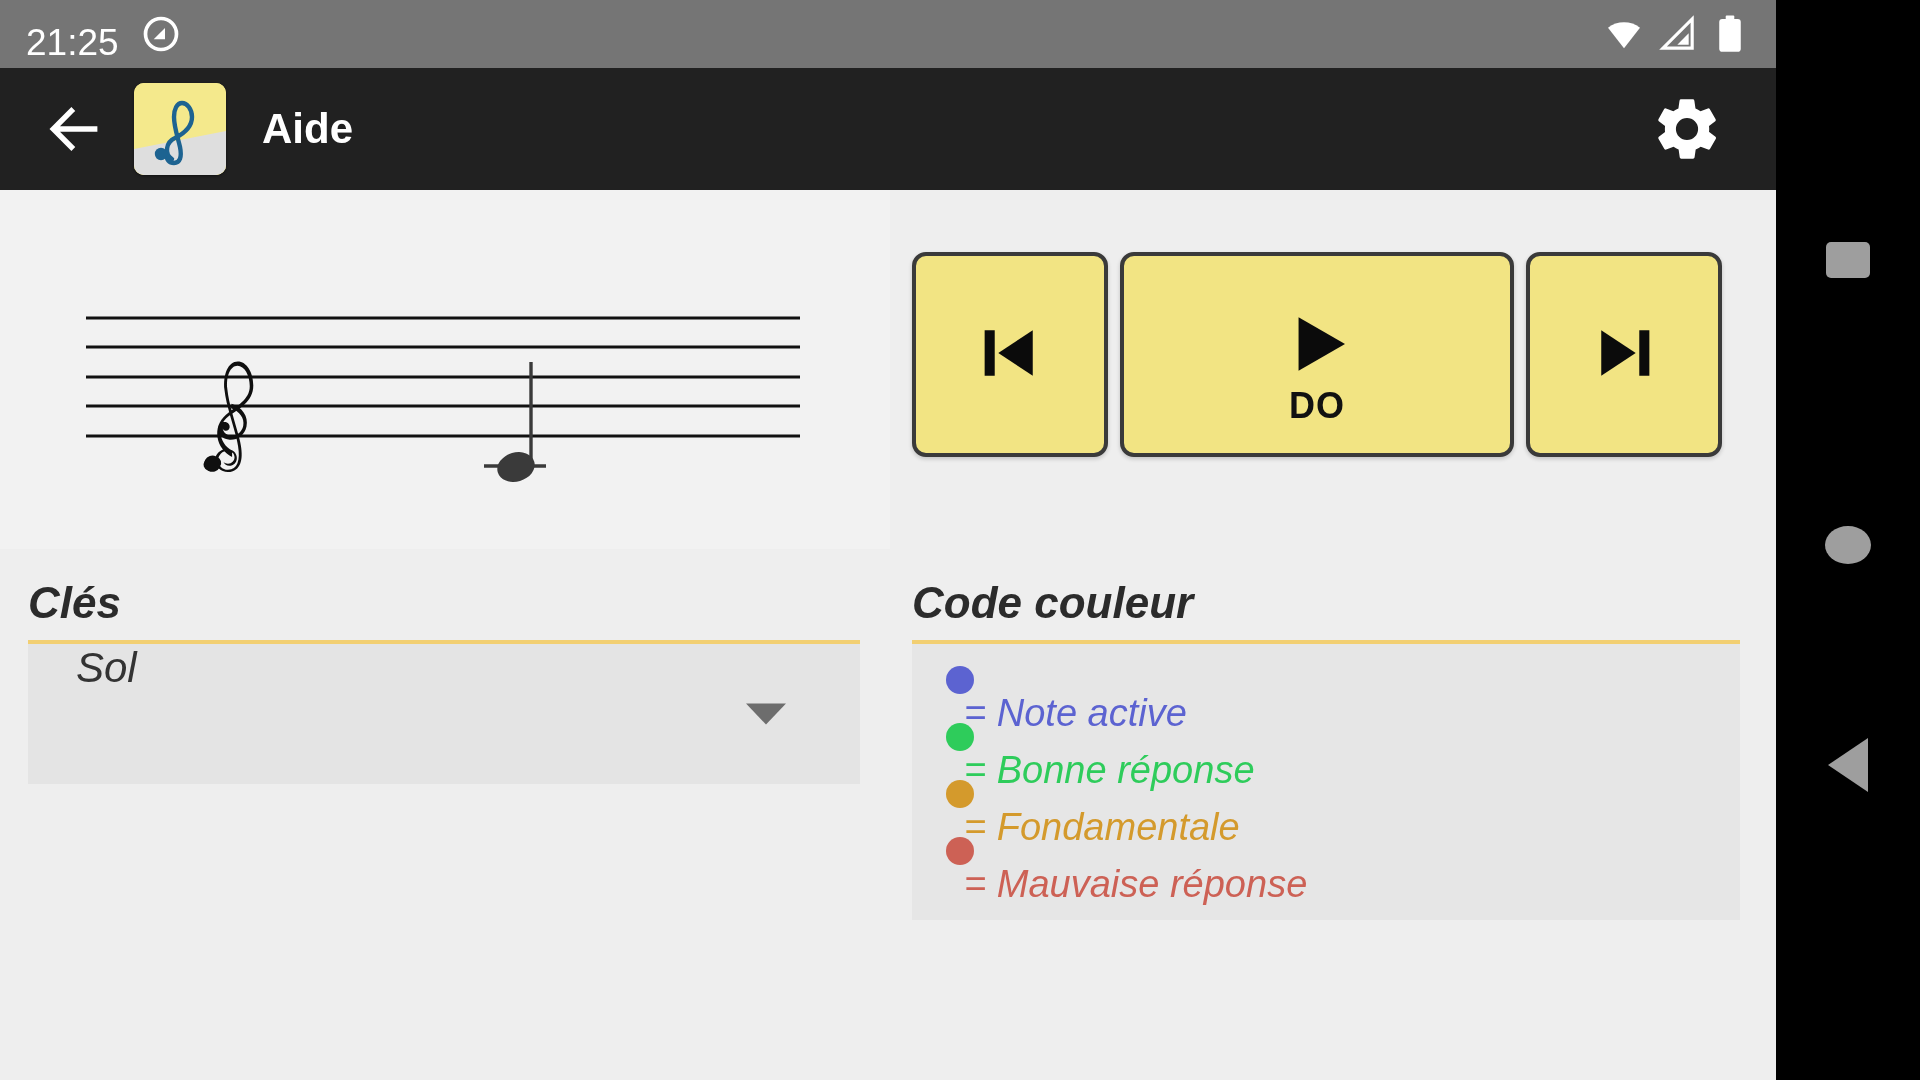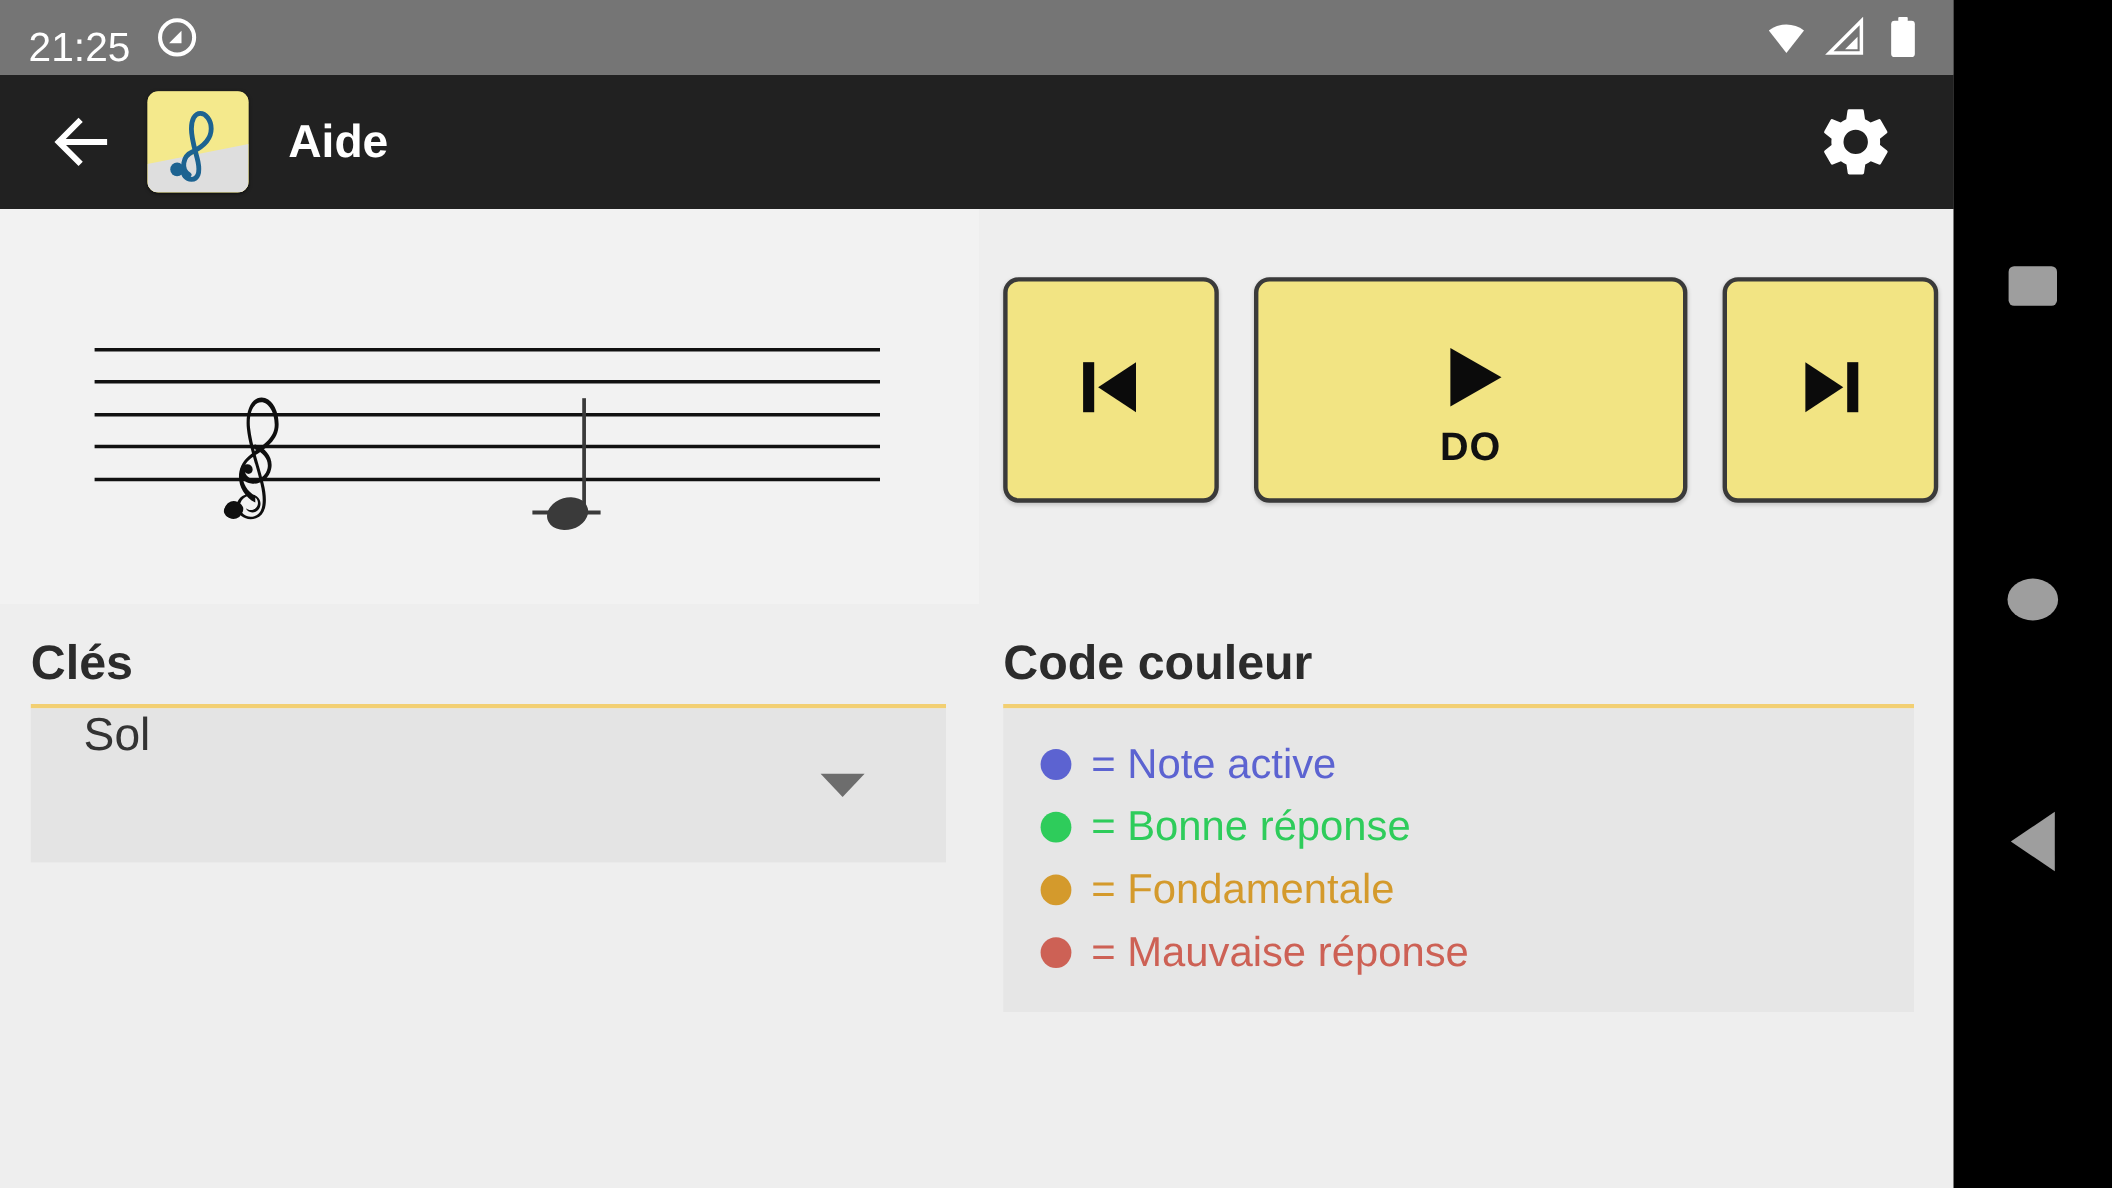--- a/index.html
+++ b/index.html
@@ -74,21 +74,21 @@
     background: #eeeeee;
   }
   #staff-panel {
     position: absolute; left: 0; top: 0;
     width: 890px; height: 359px;
     background: #f2f2f2;
   }
   #staff-svg { position: absolute; left: 0; top: 0; }
   #player-buttons {
     position: absolute; left: 912px; top: 62px;
-    display: flex; gap: 32px; align-items: flex-start;
+    display: flex; gap: 12px; align-items: flex-start;
   }
   .play-btn {
     background: #f2e483;
     border: 4px solid #3a3a3a;
     border-radius: 14px;
     box-sizing: border-box;
     display: flex; flex-direction: column;
     align-items: center; justify-content: center;
     cursor: pointer;
     box-shadow: 0 2px 4px rgba(0,0,0,.18);
@@ -96,21 +96,21 @@
   .play-btn.side { width: 196px; height: 205px; }
   .play-btn.main { width: 394px; height: 205px; position: relative; }
   .play-btn.main .glyph { margin-top: -18px; }
   .btn-note-label {
     position: absolute; bottom: 26px; left: 0; right: 0;
     text-align: center;
     font-size: 36px; font-weight: bold; color: #111111;
     letter-spacing: 1px;
   }
   
-  .section { position: absolute; }
+  .section { position: absolute; font-style: italic; }
   #cles-section { left: 28px; top: 390px; width: 832px; }
   #code-section { left: 912px; top: 390px; width: 828px; }
   .section-title {
     font-size: 44px; font-weight: bold; color: #2b2b2b;
     margin: 0 0 14px 0; line-height: 1.05;
   }
   .section-rule { height: 4px; background: #f2cf72; width: 100%; }
   #cles-dropdown {
     width: 832px; height: 140px;
     background: #e4e4e4;
@@ -127,22 +127,22 @@
     border-left: 20px solid transparent;
     border-right: 20px solid transparent;
     border-top: 21px solid #6d6d6d;
   }
   #legend-box {
     width: 828px; background: #e6e6e6;
     padding: 22px 0 26px 0;
     box-sizing: border-box;
   }
   .legend-row {
-    display: flex; align-items: center;
-    height: 57px; padding-left: 34px;
+    display: flex; align-items: flex-start;
+    height: 57px; padding-left: 34px; flex-direction: column;
   }
   .legend-dot {
     width: 28px; height: 28px; border-radius: 50%;
     flex: 0 0 auto;
   }
   .legend-text {
     margin-left: 18px; font-size: 38px; line-height: 1;
     white-space: nowrap;
   }
   

